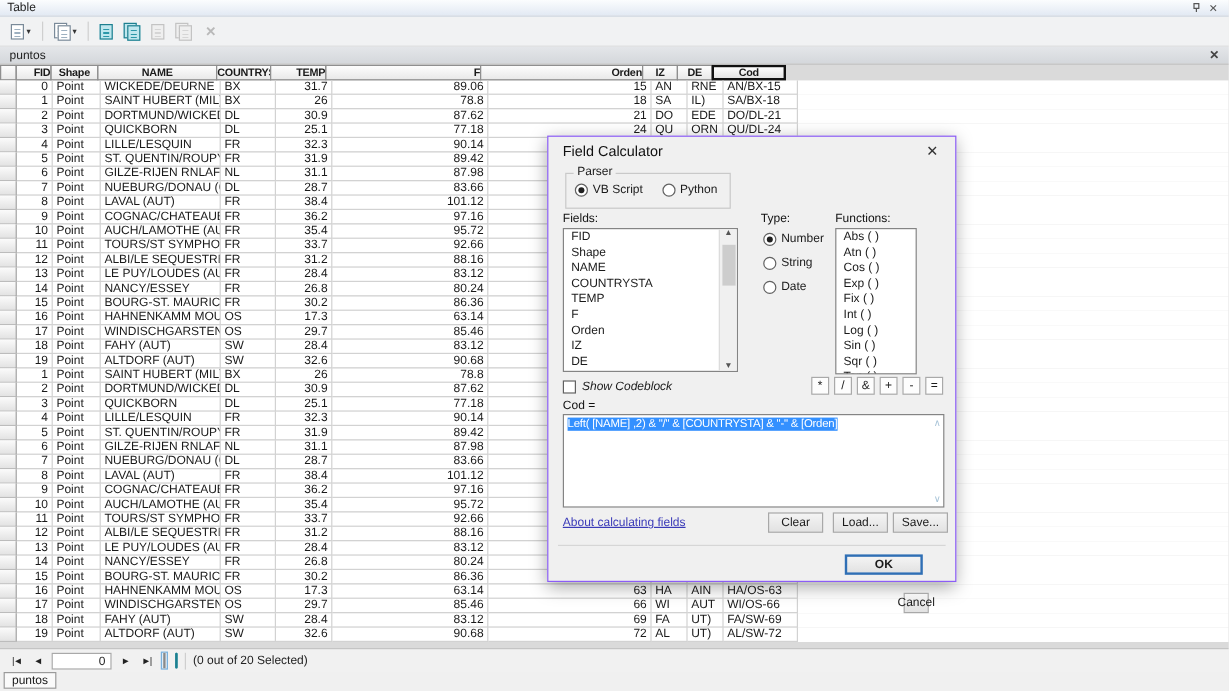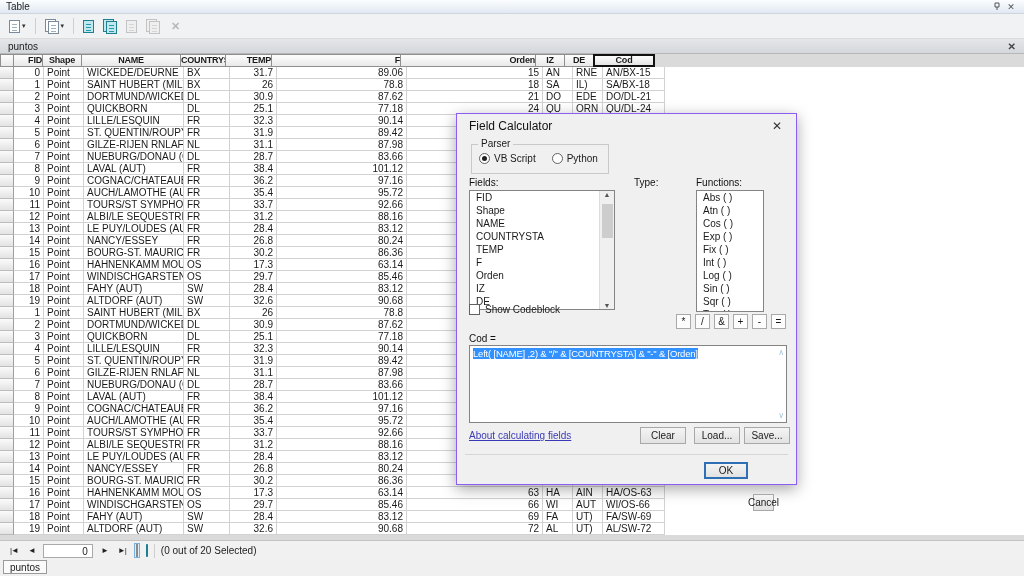--- a/index.html
+++ b/index.html
@@ -727,38 +727,52 @@
           <div class="li">DE</div>
         </div>
       <div class="vscroll">
         <span>▲</span>
         <span>▼</span>
         <span class="vthumb"></span>
       </div>
     </div>
 
     <span class="lbl" style="left:177px;top:63px;">Type:</span>
+    <div class="radio-col" style="position:absolute;left:179px;top:80px;">
+        <span class="radio">
+          <span class="rb on"></span>
+          <span>Number</span>
+        </span>
+        <span class="radio">
+          <span class="rb"></span>
+          <span>String</span>
+        </span>
+        <span class="radio">
+          <span class="rb"></span>
+          <span>Date</span>
+        </span>
+      </div>
 
     <span class="lbl" style="left:239px;top:63px;">Functions:</span>
     <div class="listbox" style="left:239px;top:76px;width:68px;height:122px;">
       <div>
           <div class="li">Abs ( )</div>
           <div class="li">Atn ( )</div>
           <div class="li">Cos ( )</div>
           <div class="li">Exp ( )</div>
           <div class="li">Fix ( )</div>
           <div class="li">Int ( )</div>
           <div class="li">Log ( )</div>
           <div class="li">Sin ( )</div>
           <div class="li">Sqr ( )</div>
           <div class="li">Tan ( )</div>
         </div>
     </div>
 
-    <label class="checkbox" style="left:12px;top:190px;">
+    <label class="checkbox" style="left:12px;top:203px;font-style:italic;">
       <span class="cb"></span>
       <span>Show Codeblock</span>
     </label>
 
     <div class="opbar">
         <span class="opbtn">*</span>
         <span class="opbtn">/</span>
         <span class="opbtn">&amp;</span>
         <span class="opbtn">+</span>
         <span class="opbtn">-</span>
@@ -771,21 +785,21 @@
       <span class="expr-arrow" style="top:2px;">∧</span>
       <span class="expr-arrow" style="bottom:2px;">∨</span>
     </div>
 
     <span class="link">About calculating fields</span>
     <div class="btn" style="left:183px;top:313px;width:46px;">Clear</div>
     <div class="btn" style="left:237px;top:313px;width:46px;">Load...</div>
     <div class="btn" style="left:287px;top:313px;width:46px;">Save...</div>
 
     <div class="dlg-sep"></div>
-    <div class="btn default" style="left:247px;top:348px;width:44px;">OK</div>
+    <div class="btn default" style="left:247px;top:348px;width:65px;font-weight:bold;">OK</div>
     <div class="btn" style="left:296px;top:348px;width:21px;margin-top:32px;">Cancel</div>
   </div>
 
   <div class="navbar">
     <span class="navbtn">|◄</span>
     <span class="navbtn">◄</span>
     <span class="navinput">0</span>
     <span class="navbtn">►</span>
     <span class="navbtn">►|</span>
     <span class="viewwrap on"><span class="viewicon"></span></span>

